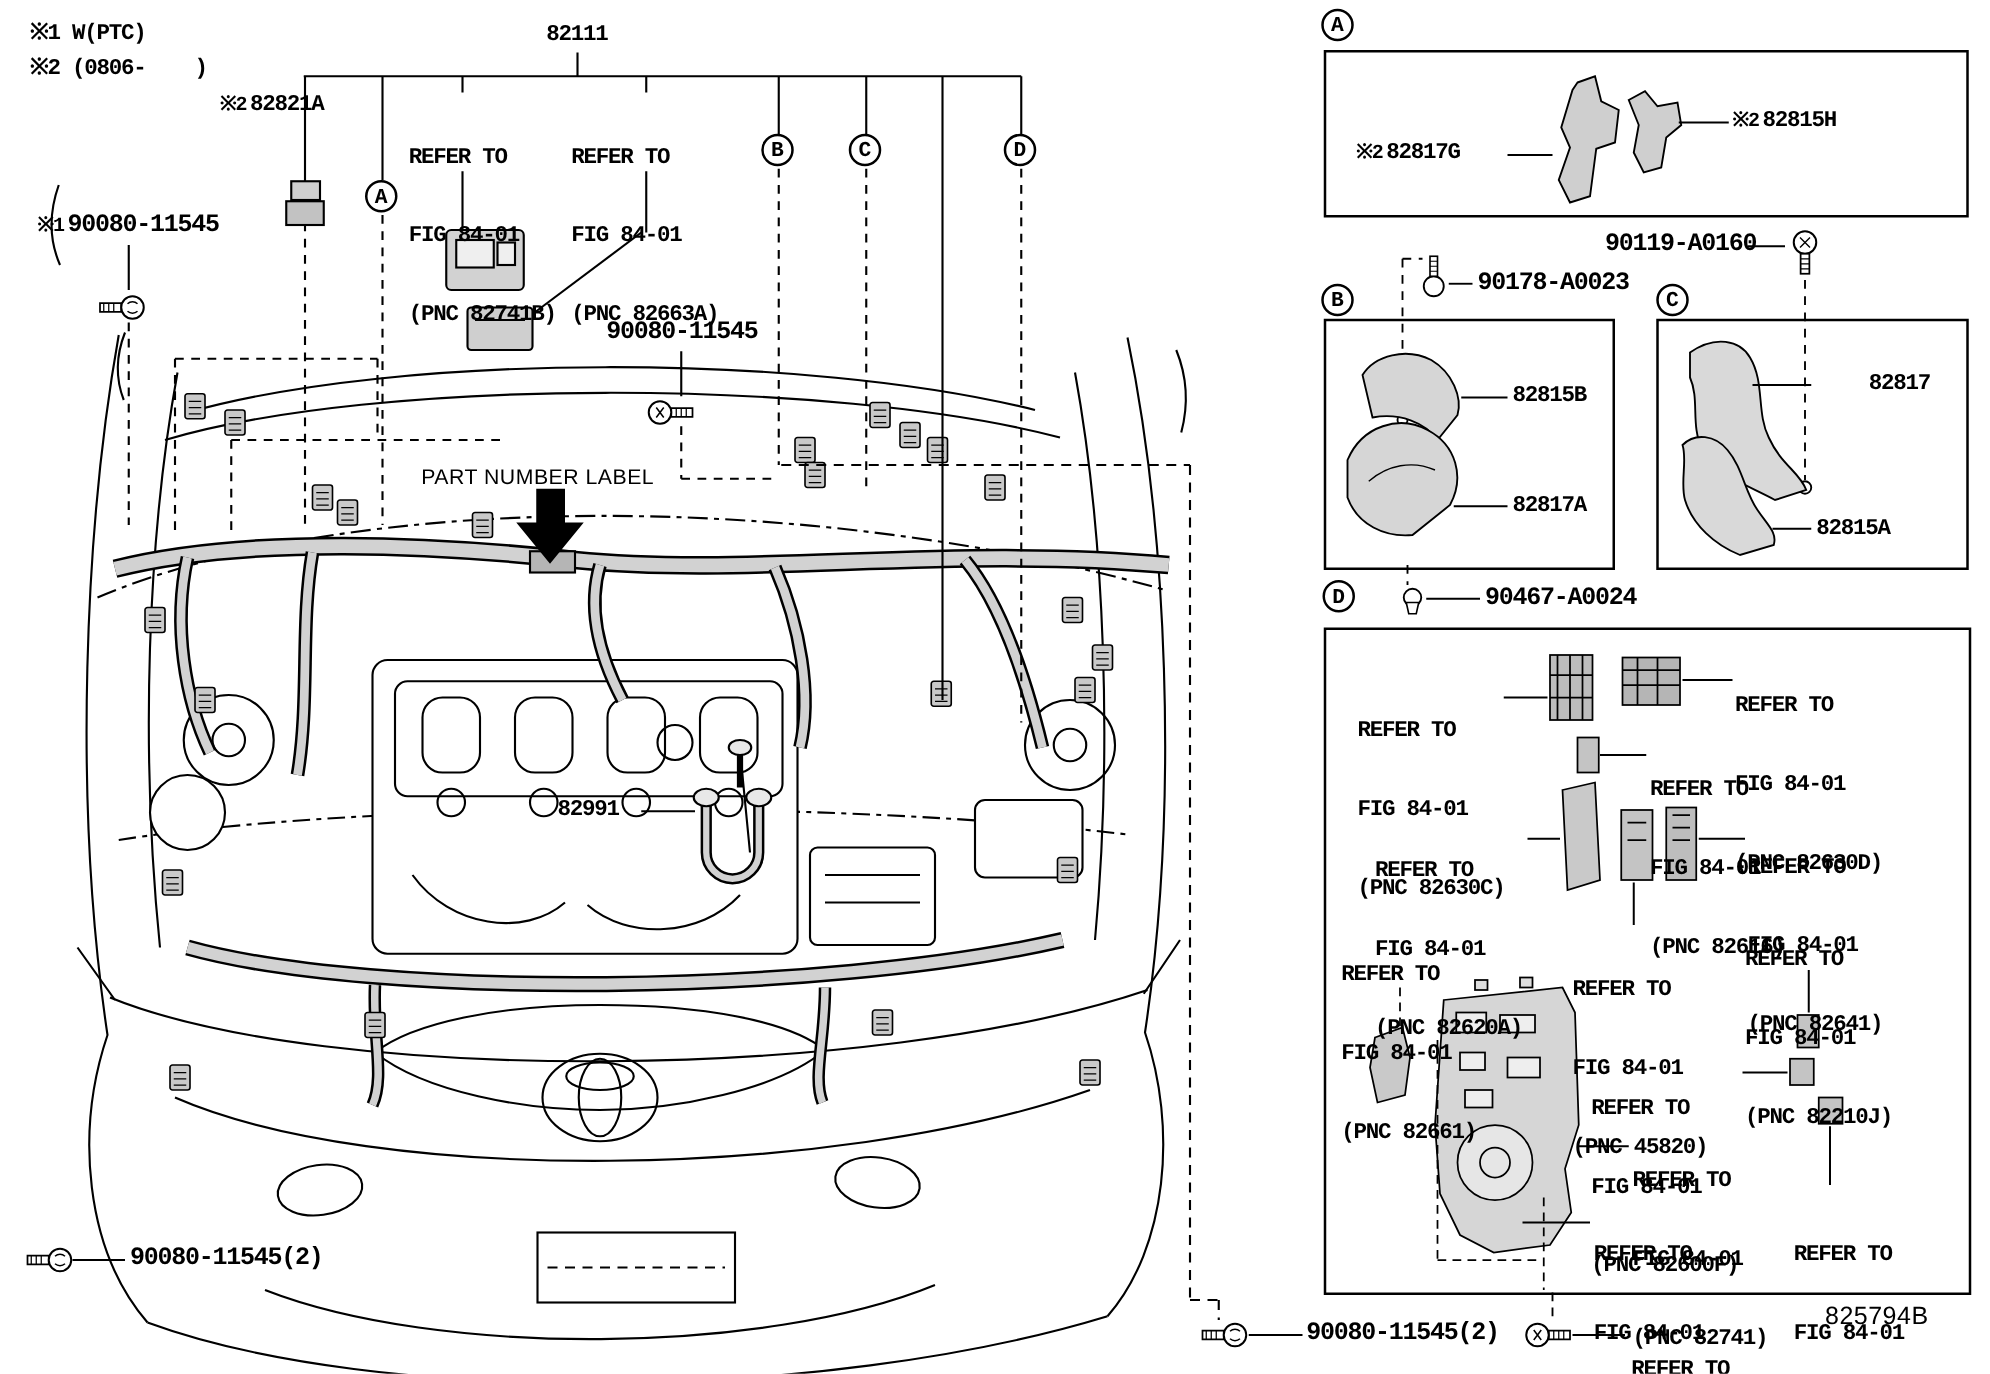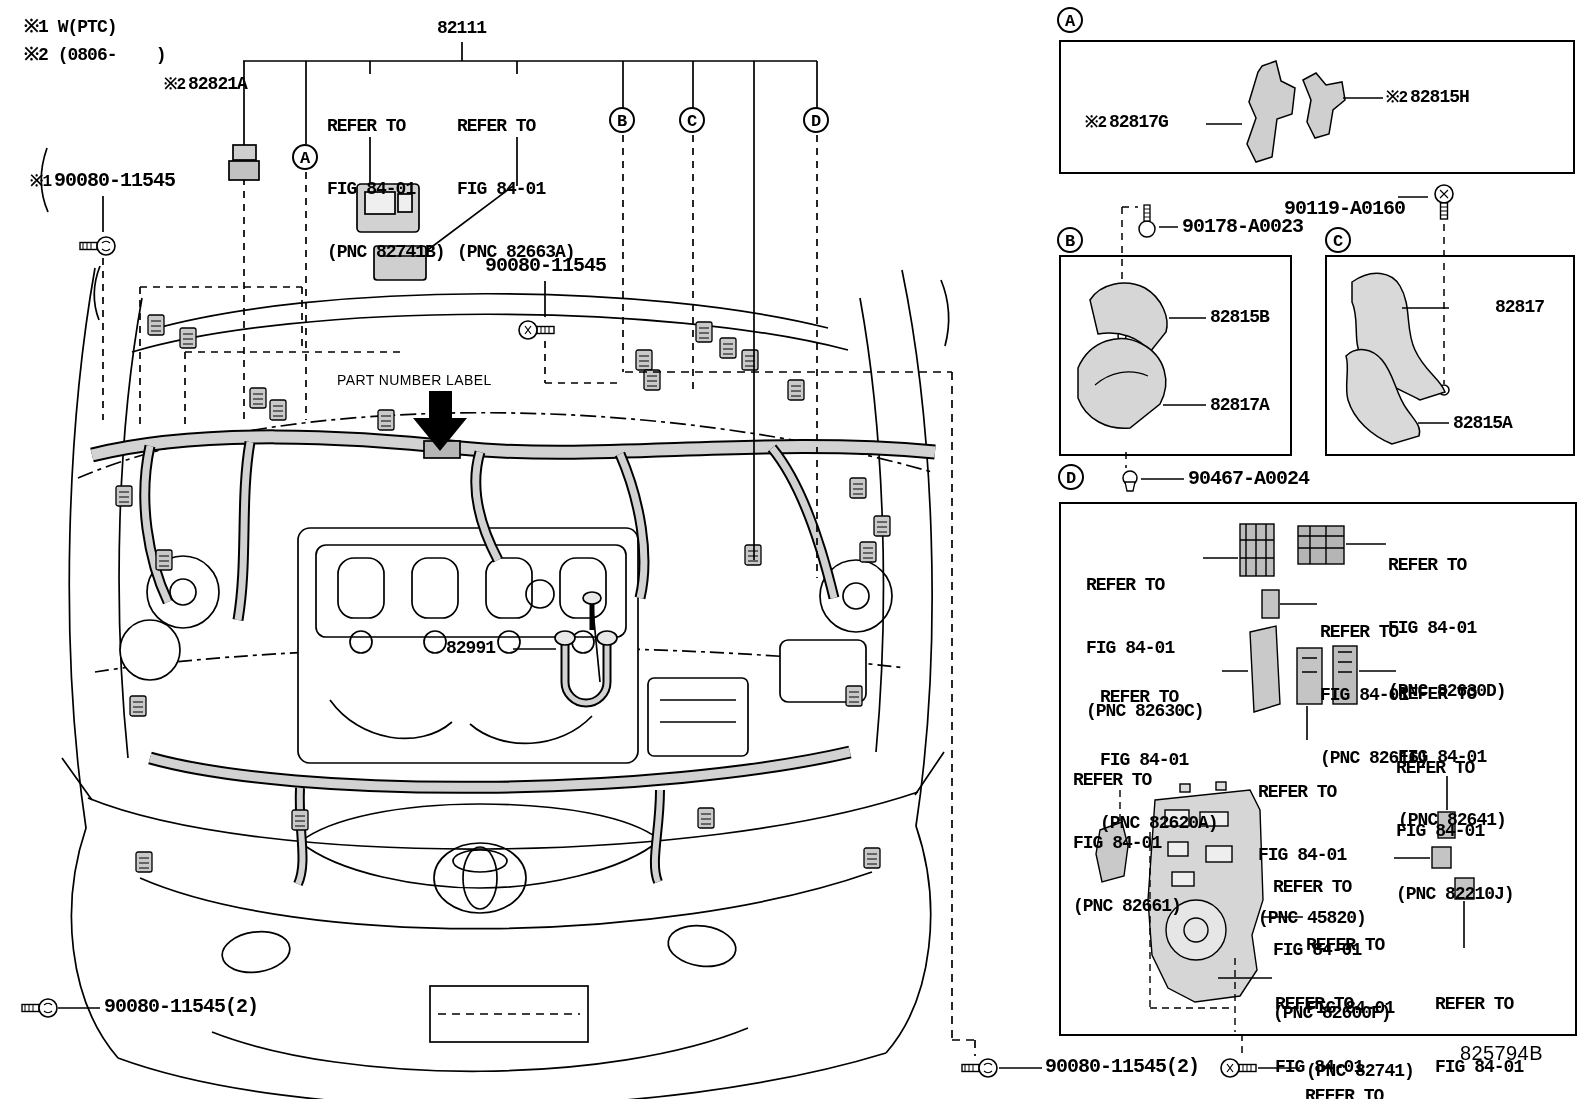--- a/index.html
+++ b/index.html
@@ -4,21 +4,21 @@
 <style>
   html,body{margin:0;padding:0;}
   body{width:1592px;height:1099px;position:relative;overflow:hidden;background:#fff;
        font-family:"Liberation Mono","DejaVu Sans Mono",monospace;color:#000;}
   #art{position:absolute;left:0;top:0;}
   .plabel{position:absolute;font-weight:bold;font-size:20px;line-height:22px;white-space:pre;letter-spacing:-1px;}
   .big{font-size:18px;}
   .pref{font-size:16px;font-weight:bold;margin-right:3px;letter-spacing:-1px;}
   .ref{position:absolute;font-weight:bold;font-size:18px;line-height:21px;white-space:pre;letter-spacing:-1px;}
   .sans{position:absolute;font-family:"Liberation Sans","DejaVu Sans",sans-serif;
-        font-size:14px;letter-spacing:0.4px;white-space:pre;font-weight:400;}
+        font-size:17px;letter-spacing:0.4px;white-space:pre;font-weight:400;}
   .callout{position:absolute;width:26px;height:26px;border:2px solid #000;border-radius:50%;
            text-align:center;line-height:25px;font-size:17px;font-weight:bold;background:#fff;box-sizing:border-box;letter-spacing:0;}
   .dbox{position:absolute;border:2px solid #000;background:transparent;}
 </style>
 </head>
 <body>
 
 <svg id="art" width="1592" height="1099" viewBox="0 0 1592 1099" xmlns="http://www.w3.org/2000/svg">
   <defs>
     <g id="conn">
@@ -285,21 +285,21 @@
 <div class="callout" style="left:1057px;top:7px;">A</div>
 <div class="callout" style="left:1057px;top:227px;">B</div>
 <div class="callout" style="left:1325px;top:227px;">C</div>
 <div class="callout" style="left:1058px;top:464px;">D</div>
 
 <div class="plabel" style="left:24px;top:16px;font-size:18px;">※1 W(PTC)</div>
 <div class="plabel" style="left:24px;top:44px;font-size:18px;">※2 (0806-    )</div>
 
 <div class="plabel big" style="left:437px;top:17px;">82111</div>
 
-<div class="plabel" style="left:164px;top:73px;"><span class="pref">※2</span><span class="big">82821A</span></div>
+<div class="plabel" style="left:176px;top:73px;"><span class="pref">※2</span><span class="big">82821A</span></div>
 
 <div class="ref" style="left:327px;top:74px;">
   <div>REFER TO</div>
   <div>FIG 84-01</div>
   <div>(PNC 82741B)</div>
 </div>
 <div class="ref" style="left:457px;top:74px;">
   <div>REFER TO</div>
   <div>FIG 84-01</div>
   <div>(PNC 82663A)</div>
@@ -311,21 +311,21 @@
 
 <div class="sans" style="left:337px;top:372px;">PART NUMBER LABEL</div>
 
 <div class="plabel big" style="left:446px;top:637px;">82991</div>
 
 <div class="plabel" style="left:104px;top:996px;">90080-11545(2)</div>
 
 <div class="plabel" style="left:1085px;top:111px;"><span class="pref">※2</span><span class="big">82817G</span></div>
 <div class="plabel" style="left:1386px;top:86px;"><span class="pref">※2</span><span class="big">82815H</span></div>
 
-<div class="plabel" style="left:1284px;top:198px;">90119-A0160</div>
+<div class="plabel" style="left:1284px;top:185px;">90119-A0160</div>
 <div class="plabel" style="left:1182px;top:216px;">90178-A0023</div>
 <div class="plabel" style="left:1188px;top:468px;">90467-A0024</div>
 
 <div class="plabel big" style="left:1210px;top:306px;">82815B</div>
 <div class="plabel big" style="left:1210px;top:394px;">82817A</div>
 <div class="plabel big" style="left:1495px;top:296px;">82817</div>
 <div class="plabel big" style="left:1453px;top:412px;">82815A</div>
 
 <div class="ref" style="left:1086px;top:533px;">
   <div>REFER TO</div>

